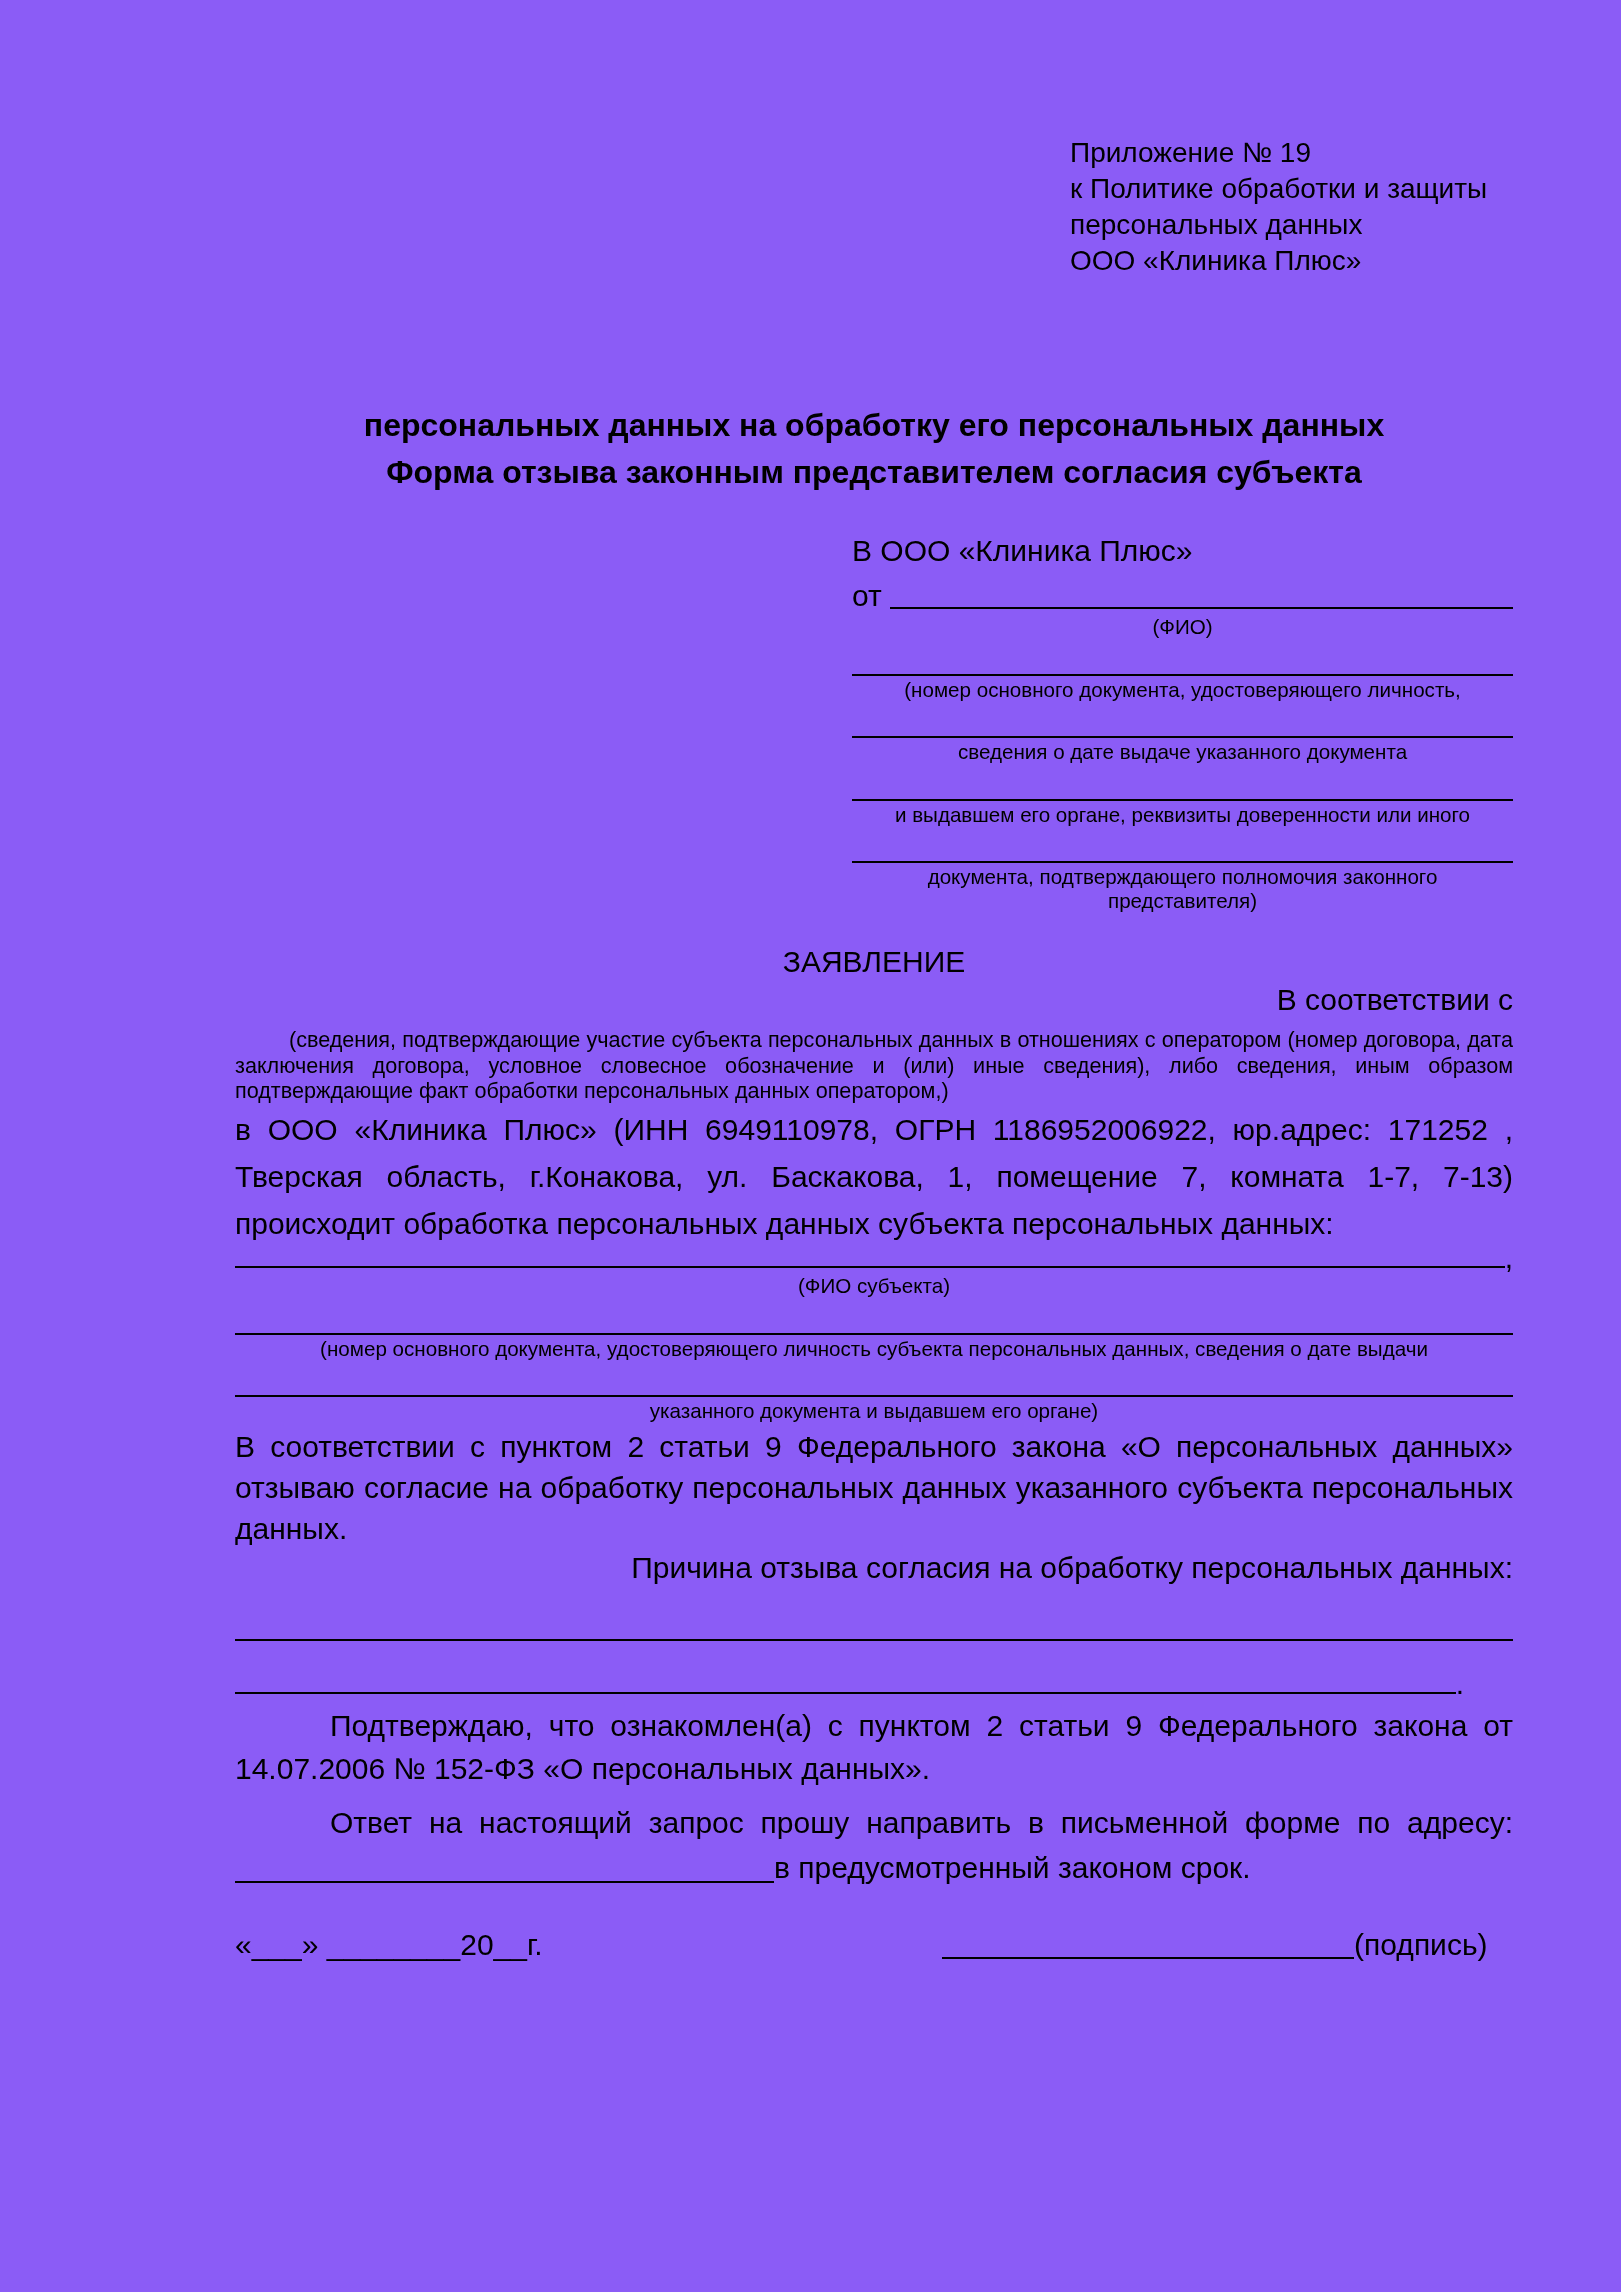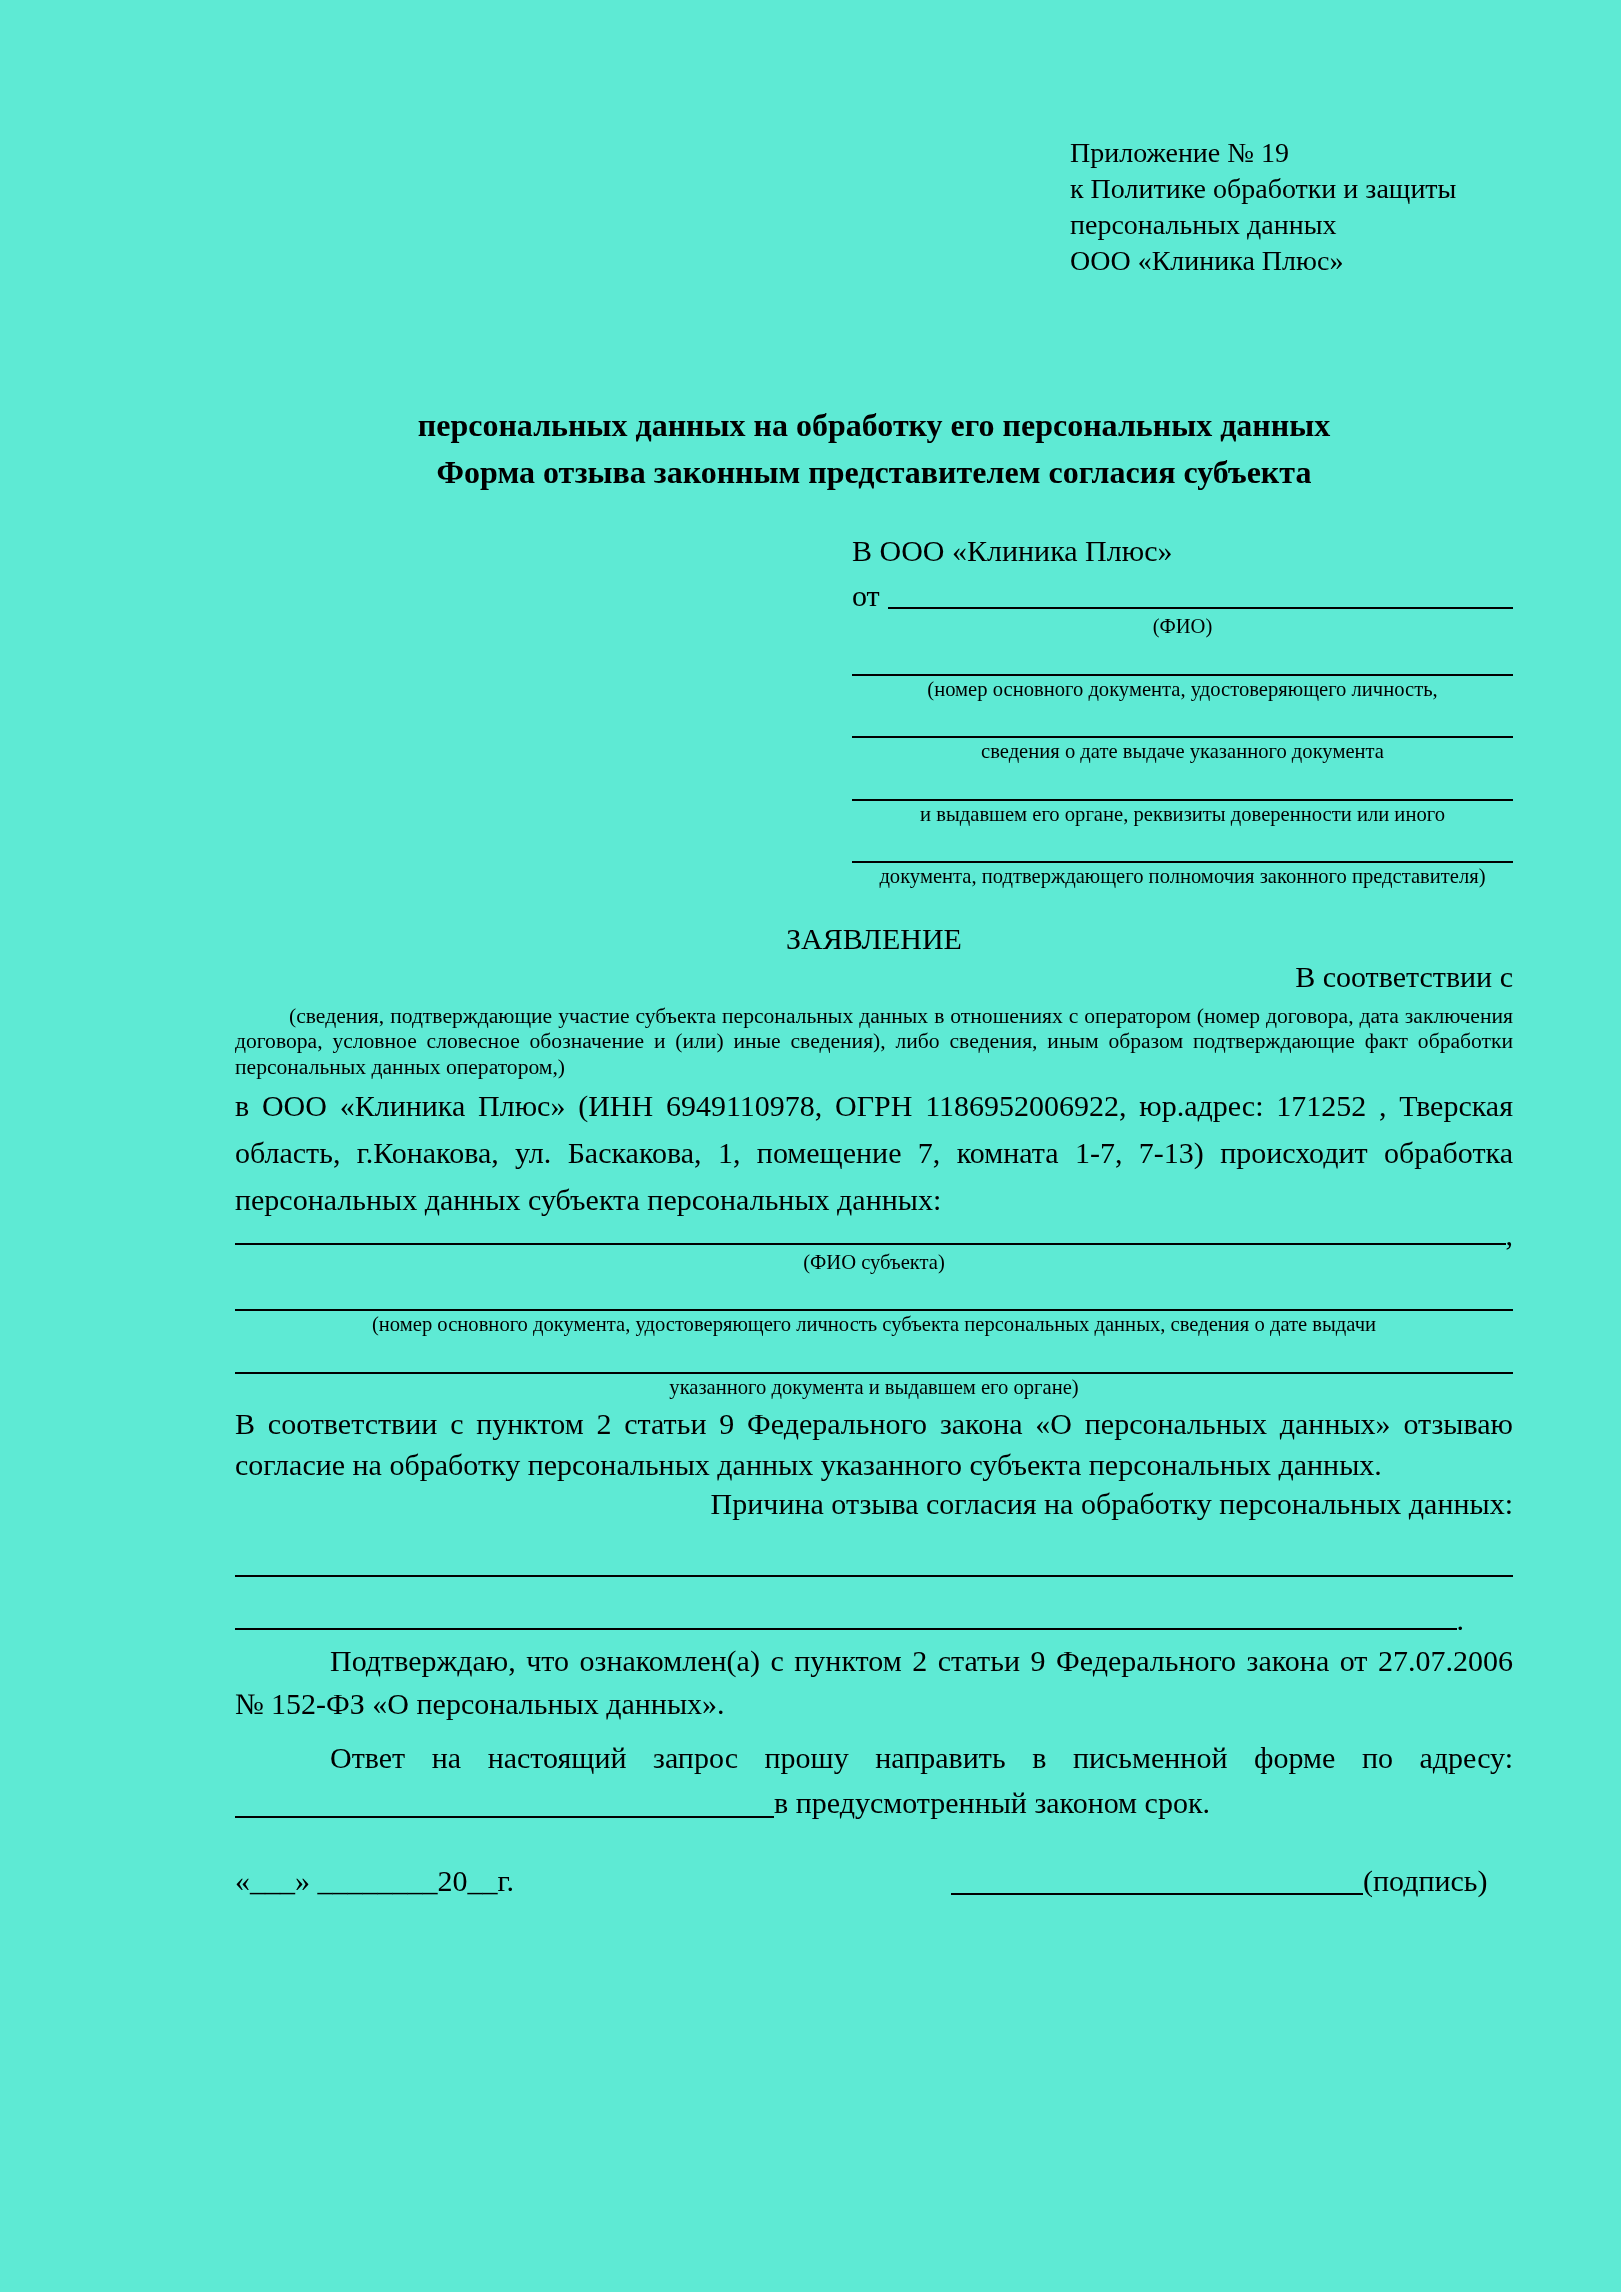--- a/index.html
+++ b/index.html
@@ -1,19 +1,19 @@
 <!DOCTYPE html>
 <html><head>
 <meta charset="utf-8">
 <style>
   html,body{margin:0;padding:0;background:#888;}
   *{box-sizing:border-box;}
   .page{
-    width:1621px;height:2293px;margin:0 auto;background:#5eead4;color:#000;
-    font-family:Liberation Serif, serif;
+    width:1621px;height:2293px;margin:0 auto;background:#8b5cf6;color:#000;
+    font-family:Liberation Sans, sans-serif;
     padding:135px 108px 0 235px;overflow:hidden;position:relative;
   }
   
   .appendix-header{width:443px;margin-left:auto;font-size:28px;line-height:36px;text-align:left;}
   
   .doc-title{margin-top:123px;text-align:center;font-weight:bold;font-size:32px;line-height:47px;}
   
   .addressee{margin-left:617px;margin-top:35px;font-size:30px;}
   .addr-org{line-height:39px;}
   .flexrow{display:flex;align-items:flex-end;}
@@ -124,21 +124,21 @@
     <span class="fill"></span>
   </div>
 
   <div class="rule-full"></div>
 
   <div class="flexrow rule-period">
     <span class="rule"></span>
     <span class="punct">.</span>
   </div>
 
-  <div class="para confirm-para">Подтверждаю, что ознакомлен(а) с пунктом 2 статьи 9 Федерального закона от 27.07.2006 № 152-ФЗ «О персональных данных».</div>
+  <div class="para confirm-para">Подтверждаю, что ознакомлен(а) с пунктом 2 статьи 9 Федерального закона от 14.07.2006 № 152-ФЗ «О персональных данных».</div>
 
   <div class="reply-line1">Ответ на настоящий запрос прошу направить в письменной форме по адресу:</div>
   <div class="flexrow reply-line2">
     <span class="addr-fill"></span>
     <span class="suffix">в предусмотренный законом срок.</span>
   </div>
 
   <div class="footer-row">
     <span class="date-text">«___» ________20__г.</span>
     <span class="sig-group">

